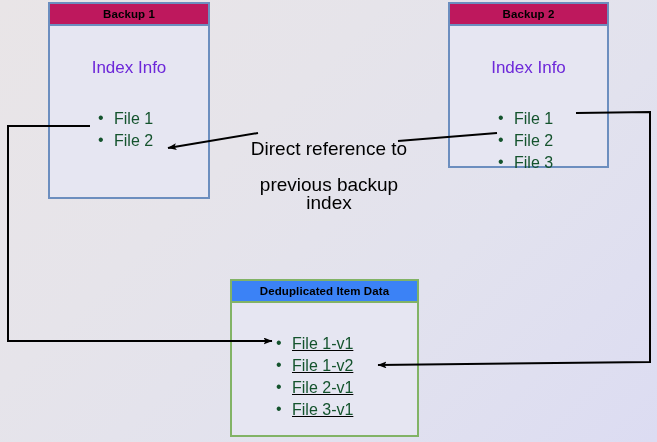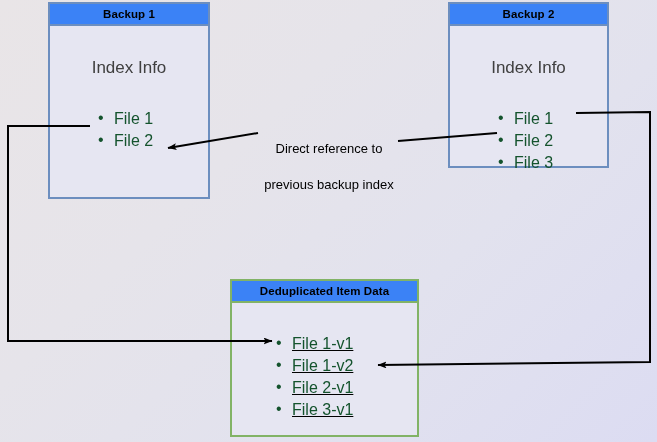--- a/index.html
+++ b/index.html
@@ -25,21 +25,21 @@
     border: 2px solid #6c8ebf;
     background: #e6e6f2;
   }
   .box.green {
     border-color: #82b366;
   }
   .box-header {
     box-sizing: border-box;
     height: 22px;
     border-bottom: 2px solid #6c8ebf;
-    background: #3b82f6;
+    background: #be185d;
     color: #000;
     font-size: 11.5px;
     font-weight: bold;
     line-height: 20px;
     text-align: center;
     letter-spacing: 0.1px;
   }
   .box.green .box-header {
     border-bottom-color: #82b366;
     background: #3b82f6;
@@ -48,21 +48,21 @@
     position: relative;
     height: calc(100% - 22px);
   }
   .index-label {
     position: absolute;
     left: 0;
     right: 0;
     top: 32px;
     text-align: center;
     font-size: 17px;
-    color: #404040;
+    color: #6d28d9;
   }
   
   ul.files {
     position: absolute;
     margin: 0;
     padding: 0;
     list-style: none;
   }
   ul.files li {
     position: relative;
@@ -81,21 +81,21 @@
     line-height: 22px;
   }
   ul.backup1-files { left: 48px; top: 82px; }
   ul.backup2-files { left: 48px; top: 82px; }
   ul.dedup-files   { left: 44px; top: 30px; text-decoration: underline; }
 
   
   .caption {
     position: absolute;
     text-align: center;
-    font-size: 13px;
+    font-size: 19px;
     line-height: 18px;
     color: #000;
     white-space: pre-line;
   }
   
   #connectors {
     position: absolute;
     left: 0;
     top: 0;
     width: 657px;

